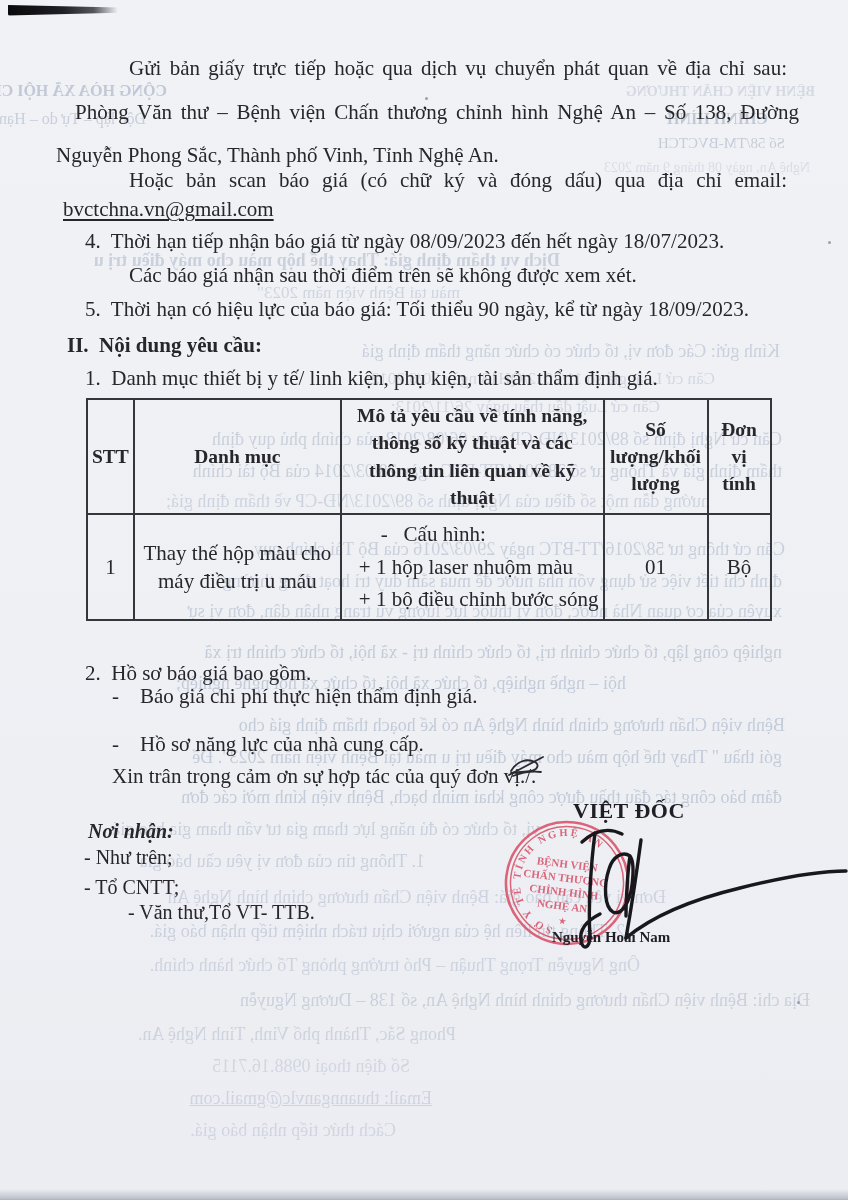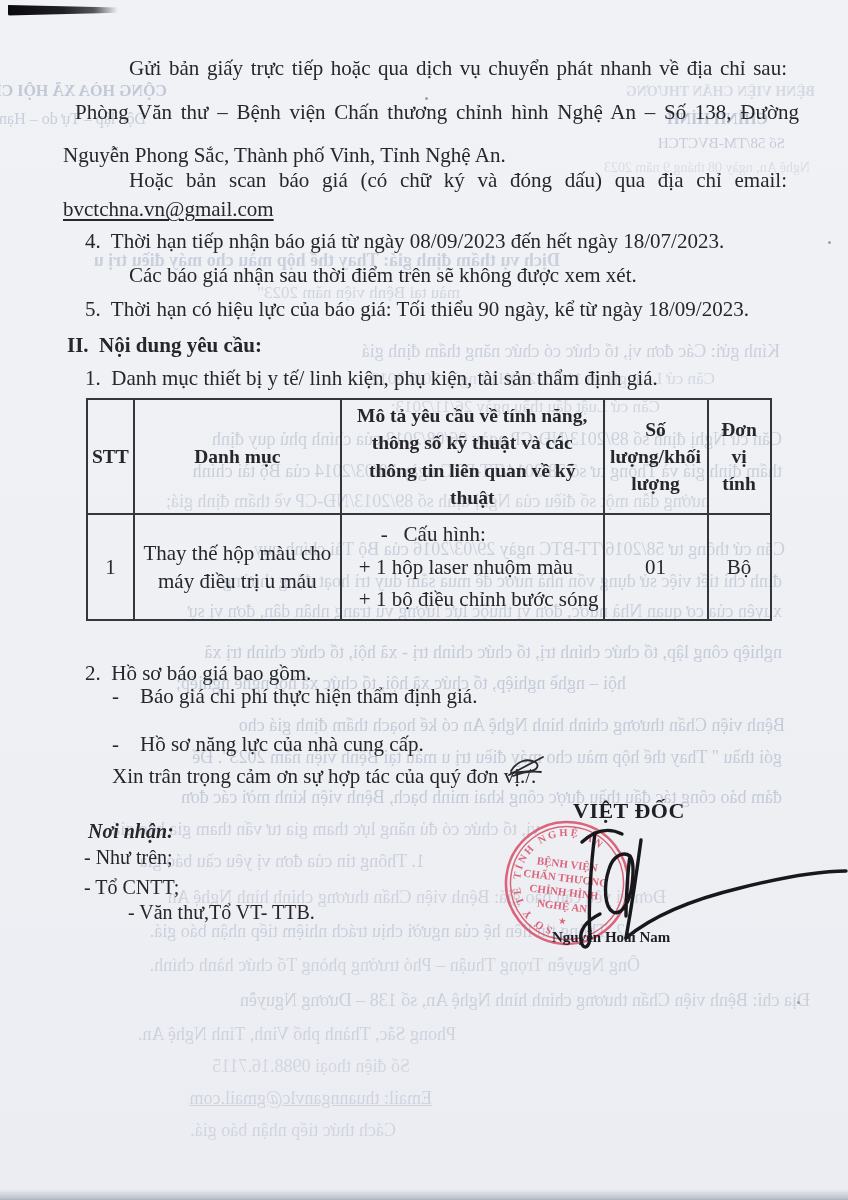--- a/index.html
+++ b/index.html
@@ -35,21 +35,21 @@
     line-height:1.25;
     white-space:pre;
     color:var(--ink);
   }
   .just{white-space:normal;text-align:justify;text-align-last:justify;}
   .bold{font-weight:bold;}
   .underline{text-decoration:underline;text-underline-offset:3px;}
 
   .pos-p1l1{left:129px;top:55px;width:658px;}
   .pos-p1l2{left:75px;top:99px;width:724px;}
-  .pos-p1l3{left:63px;top:142px;}
+  .pos-p1l3{left:56px;top:142px;}
   .pos-p2  {left:129px;top:167px;width:658px;}
   .pos-email{left:63px;top:196px;}
   .pos-item4{left:85px;top:228px;}
   .pos-item4note{left:129px;top:262px;}
   .pos-item5{left:85px;top:296px;}
   .pos-sec2{left:67px;top:332px;}
   .pos-item1{left:85px;top:365px;}
   .pos-item2{left:85px;top:660px;}
   .pos-bullet1{left:112px;top:683px;}
   .pos-bullet2{left:112px;top:731px;}
@@ -153,21 +153,21 @@
       <div class="bleed" style="left: 130px; top: 1120px; width: 266px; font-size: 18px; opacity: 0.31;">Cách thức tiếp nhận báo giá.</div>
     </div>
 
   <div class="corner-smear"></div>
   <div class="speck" style="left:425px;top:97px;"></div>
   <div class="speck" style="left:828px;top:241px;"></div>
   <div class="speck" style="left:797px;top:1001px;"></div>
 
   <div class="content">
 
-    <div class="line just pos-p1l1">Gửi bản giấy trực tiếp hoặc qua dịch vụ chuyển phát nhanh về địa chỉ sau:</div>
+    <div class="line just pos-p1l1">Gửi bản giấy trực tiếp hoặc qua dịch vụ chuyển phát quan về địa chỉ sau:</div>
     <div class="line just pos-p1l2">Phòng Văn thư – Bệnh viện Chấn thương chỉnh hình Nghệ An – Số 138, Đường</div>
     <div class="line pos-p1l3">Nguyễn Phong Sắc, Thành phố Vinh, Tỉnh Nghệ An.</div>
 
     <div class="line just pos-p2">Hoặc bản scan báo giá (có chữ ký và đóng dấu) qua địa chỉ email:</div>
     <div class="line underline pos-email">bvctchna.vn@gmail.com</div>
 
     <div class="line pos-item4">4.  Thời hạn tiếp nhận báo giá từ ngày 08/09/2023 đến hết ngày 18/07/2023.</div>
     <div class="line pos-item4note">Các báo giá nhận sau thời điểm trên sẽ không được xem xét.</div>
     <div class="line pos-item5">5.  Thời hạn có hiệu lực của báo giá: Tối thiểu 90 ngày, kể từ ngày 18/09/2023.</div>
 

